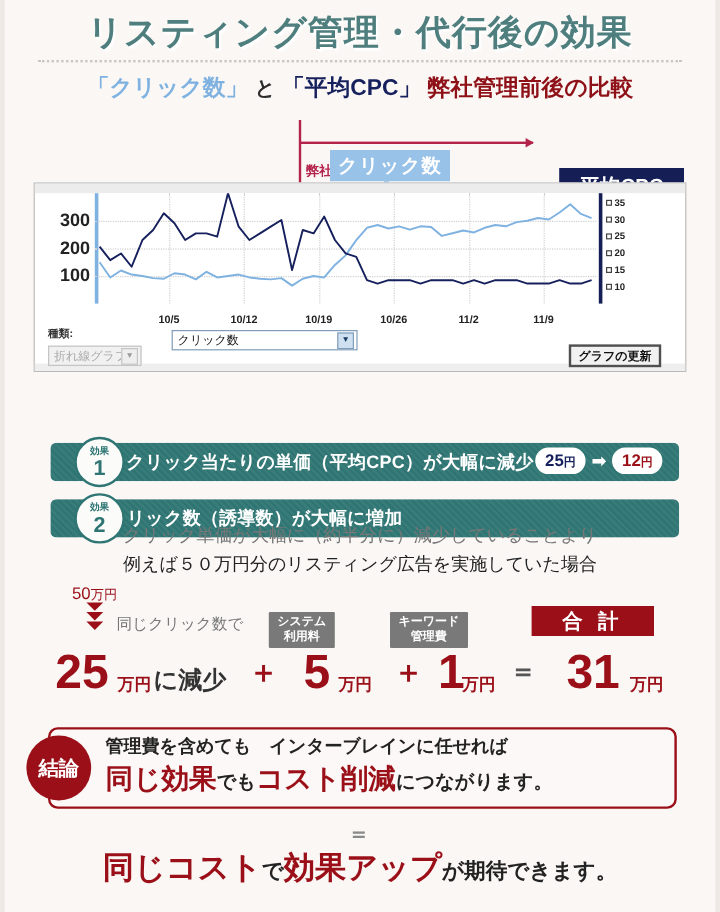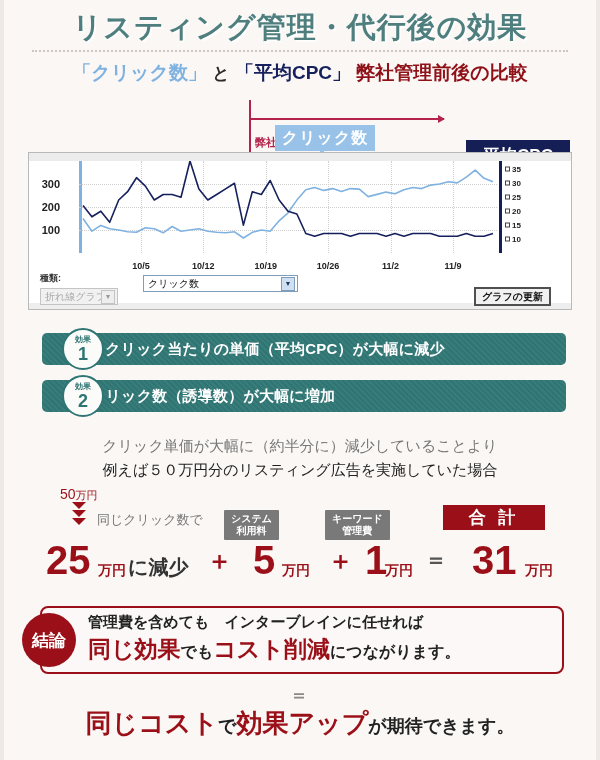--- a/index.html
+++ b/index.html
@@ -66,21 +66,21 @@
     border-bottom: 11px solid #161f55; border-left: 6px solid transparent; border-right: 6px solid transparent;
   }
 
   
   .chart-panel {
     position: absolute; left: 28px; top: 152px; width: 544px; height: 158px;
     background: #fff; border: 1px solid #b9b9b9;
   }
   .plot { position: absolute; left: 50px; top: 8px; width: 418px; height: 92px; background: #fff; }
   .plot-bg { position: absolute; inset: 0; border-left: 3px solid #7fb2e0; }
-  .ylab { position: absolute; right: 100%; margin-right: 19px; font-size: 11px; color: #222; font-weight: bold; transform: translateY(-50%); }
+  .ylab { position: absolute; right: 100%; margin-right: 4px; font-size: 15px; color: #222; font-weight: bold; transform: translateY(-50%); }
   .gridv { position: absolute; top: 0; bottom: 0; width: 1px; border-left: 1px dotted #cfcfcf; }
   .gridh { position: absolute; left: 0; right: 0; height: 1px; border-top: 1px dotted #cfcfcf; }
   .xlab { position: absolute; top: 100px; font-size: 9px; color: #222; font-weight: bold; transform: translateX(-50%); }
   .rlab { position: absolute; font-size: 8px; color: #222; font-weight: bold; transform: translateY(-50%); white-space: nowrap; }
   .rlab i { display: inline-block; width: 5px; height: 5px; border: 1px solid #444; margin-right: 2px; font-style: normal; }
   .raxis { position: absolute; left: 470px; top: 8px; width: 3px; height: 92px; background: #161f55; }
   .top-strip { position: absolute; left: 0; top: 0; right: 0; height: 8px; background: #ececec; }
   .bot-strip { position: absolute; left: 0; bottom: 0; right: 0; height: 6px; background: #eeeeee; }
 
   
@@ -100,21 +100,21 @@
     background: #f1f1f1; border: 2px solid #4f4f4f; display: flex; align-items: center;
     font-size: 10px; font-weight: bold; color: #111; white-space: nowrap;
   }
 
   
   .effect {
     position: absolute; left: 42px; width: 524px; height: 32px;
     background: #2e7573;
     background-image: repeating-linear-gradient(45deg, rgba(255,255,255,.05) 0 2px, transparent 2px 4px);
     border-radius: 5px;
-    display: flex; align-items: center;
+    display: flex; align-items: center; margin-top: 36px;
   }
   .effect-1 { top: 333px; }
   .effect-2 { top: 380px; }
   .effect .etext { color: #fff; font-size: 15px; font-weight: bold; margin-left: 48px; white-space: nowrap; letter-spacing: .2px; }
   .ebadge {
     position: absolute; left: 20px; top: -5px; width: 42px; height: 42px; border-radius: 50%;
     background: #fbfbf9; border: 2px solid #2e7573;
     display: flex; flex-direction: column; align-items: center; justify-content: center; line-height: 1;
   }
   .ebadge .k { font-size: 8px; font-weight: bold; color: #2e7573; }
@@ -259,20 +259,25 @@
   </div>
   <div class="btn-update">グラフの更新</div>
 </div>
 
 <div class="effect effect-1">
   <div class="ebadge">
     <span class="k">効果</span>
     <span class="n">1</span>
   </div>
   <div class="etext">１クリック当たりの単価（平均CPC）が大幅に減少</div>
+  <div class="pill-wrap">
+    <span class="pill from"><span>25</span><span class="yen">円</span></span>
+    <span class="pill-arrow">➡</span>
+    <span class="pill to"><span>12</span><span class="yen">円</span></span>
+  </div>
 </div>
 
 <div class="effect effect-2">
   <div class="ebadge">
     <span class="k">効果</span>
     <span class="n">2</span>
   </div>
   <div class="etext">クリック数（誘導数）が大幅に増加</div>
 </div>
 

